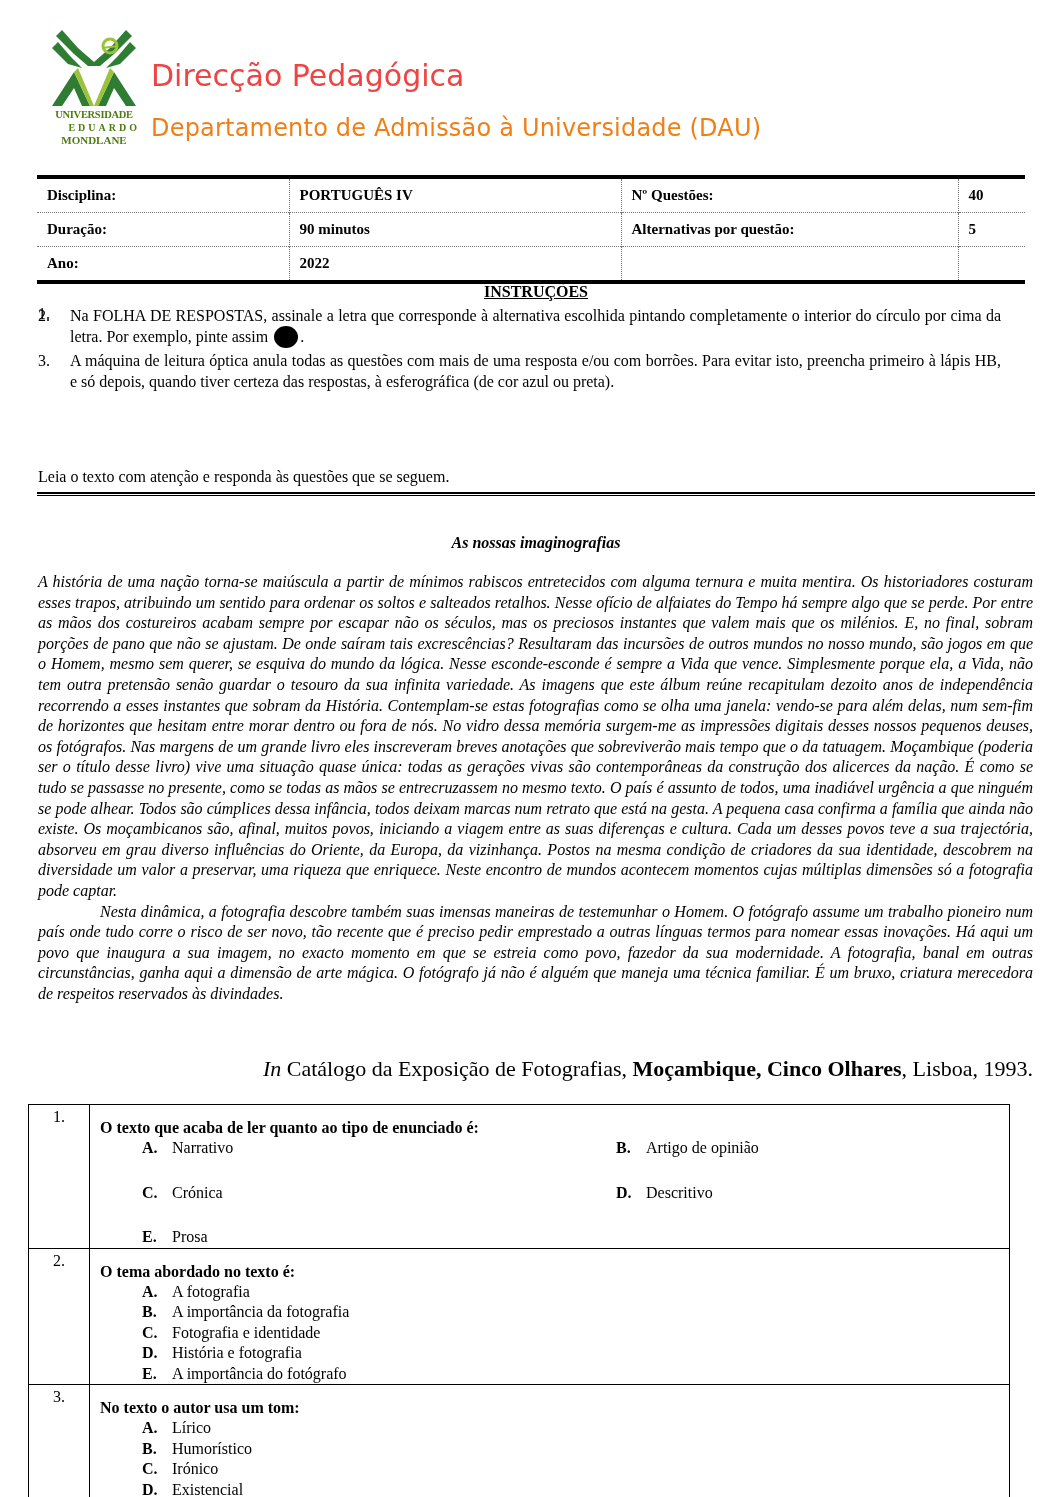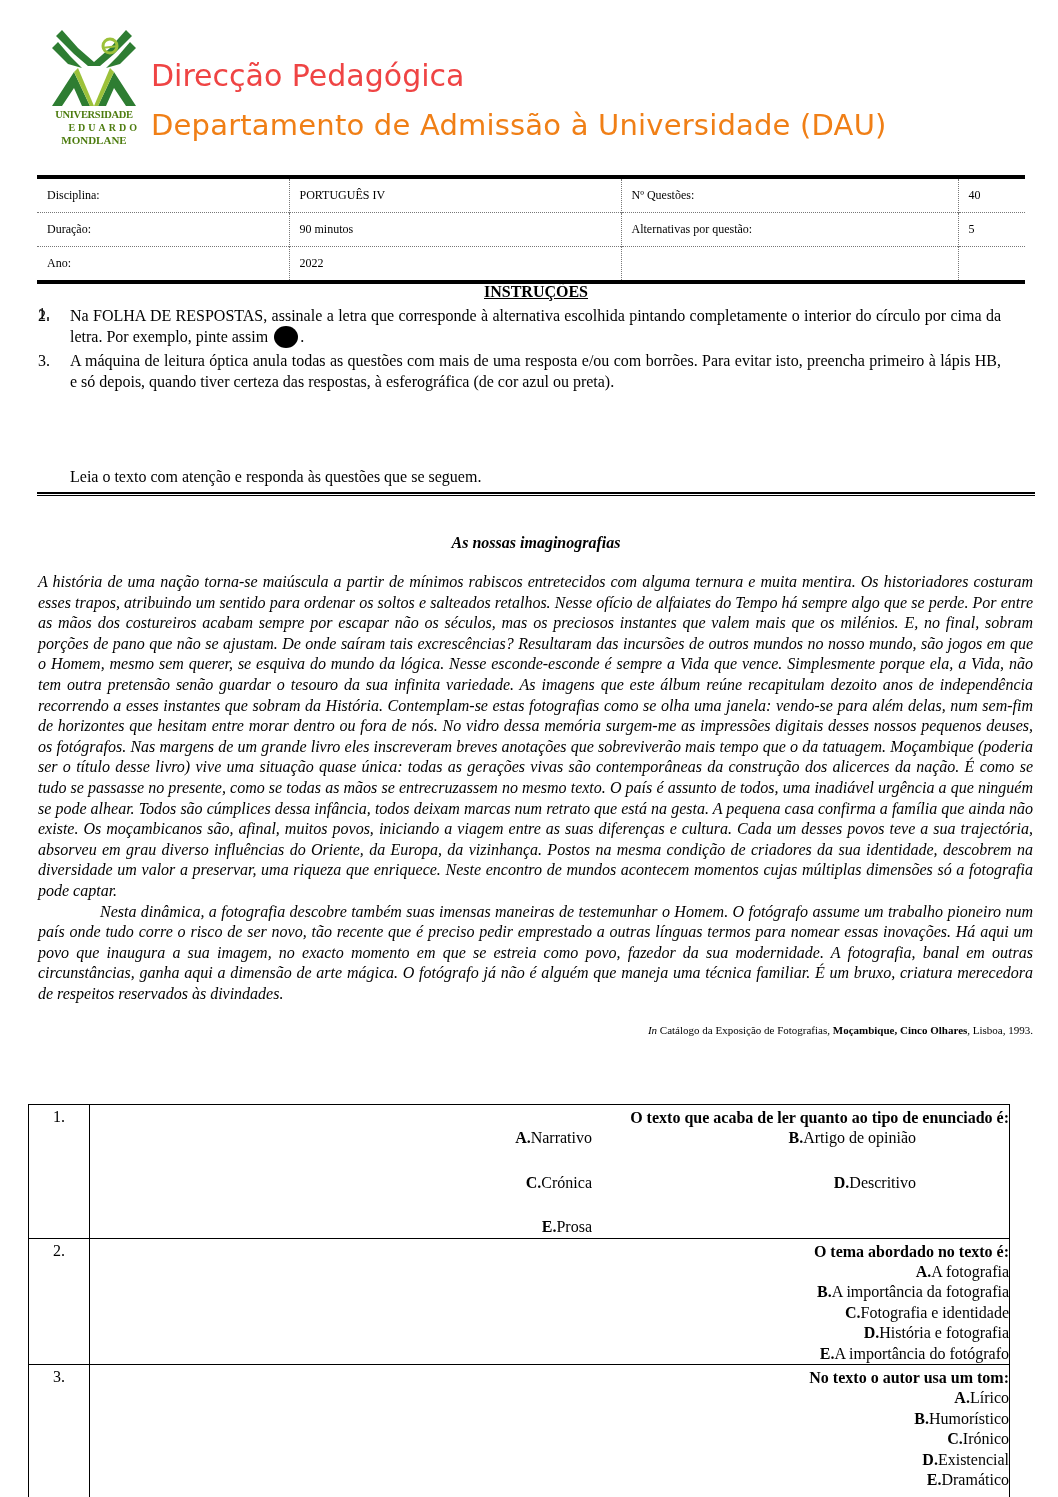--- a/index.html
+++ b/index.html
@@ -7,46 +7,46 @@
     width: 1058px; height: 1497px; position: relative; overflow: hidden;
     font-family: "Liberation Serif", serif; color: #000; font-size: 16px;
   }
   .header { position: absolute; left: 48px; top: 26px; width: 900px; height: 125px; }
   .logo { position: absolute; left: 0; top: 0; width: 92px; height: 124px; }
   .logo-text { position: absolute; left: 0; top: 82px; width: 92px; text-align: center; font-family: "Liberation Serif", serif; font-weight: bold; color: #4d7c0f; line-height: 13px; }
   .logo-text .l1 { font-size: 10.5px; letter-spacing: -0.3px; }
   .logo-text .l2 { font-size: 10px; letter-spacing: 3px; text-align: right; }
   .logo-text .l3 { font-size: 11px; letter-spacing: 0px; }
   .hdr-t1 { position: absolute; left: 103px; top: 32px; font-family: "DejaVu Sans", sans-serif; font-size: 30px; color: #ef4444; white-space: nowrap; }
-  .hdr-t2 { position: absolute; left: 103px; top: 82px; font-family: "DejaVu Sans", sans-serif; font-size: 29px; color: #f07f16; white-space: nowrap; letter-spacing: 0.2px; }
+  .hdr-t2 { position: absolute; left: 103px; top: 88px; font-family: "DejaVu Sans", sans-serif; font-size: 24px; color: #f07f16; white-space: nowrap; letter-spacing: 0.2px; }
 
   .info-table { position: absolute; left: 37px; top: 175px; width: 988px; border-collapse: collapse; border-top: 4px solid #000; border-bottom: 4px solid #000; }
-  .info-table td { font-weight: normal; font-size: 12px; height: 33px; padding: 0 0 0 10px; vertical-align: middle; border-right: 1px dotted #777; }
+  .info-table td { font-weight: bold; font-size: 15px; height: 33px; padding: 0 0 0 10px; vertical-align: middle; border-right: 1px dotted #777; }
   .info-table td:last-child { border-right: none; }
   .info-table tr + tr td { border-top: 1px dotted #777; }
 
   .instr-title { position: absolute; left: 0; top: 283px; width: 1072px; text-align: center; font-weight: bold; font-size: 16px; text-decoration: underline; }
   .instr-list { position: absolute; left: 38px; top: 303px; width: 963px; margin: 0; padding: 0; list-style: none; }
   .instr-list li { position: relative; padding-left: 32px; text-align: justify; line-height: 21px; margin-bottom: 2px; }
   .instr-list li .num { position: absolute; left: 0; top: 0; }
   .dot { display: inline-block; width: 24px; height: 22px; border-radius: 50%; background: #000; vertical-align: -6px; margin: 0 2px; }
 
-  .lead { position: absolute; left: 38px; top: 468px; font-size: 16px; margin-left: 32px; }
+  .lead { position: absolute; left: 38px; top: 468px; font-size: 16px; }
   .rule { position: absolute; left: 37px; top: 492px; width: 998px; height: 1px; border-top: 2px solid #000; border-bottom: 1px solid #000; }
 
   .title { position: absolute; left: 0; top: 534px; width: 1072px; text-align: center; font-style: italic; font-weight: bold; font-size: 16px; }
   .passage { position: absolute; left: 38px; top: 572px; width: 995px; font-size: 16px; line-height: 20.6px; text-align: justify; }
   .passage p { margin: 0; font-style: italic; }
   .passage p.indent { text-indent: 62px; }
-  .source { position: absolute; right: 25px; top: 1024px; font-size: 11px; white-space: nowrap; }
+  .source { position: absolute; right: 25px; top: 1056px; font-size: 22px; white-space: nowrap; }
 
   .q-table { position: absolute; left: 28px; top: 1104px; width: 982px; border-collapse: collapse; border: 1px solid #000; }
   .q-table td { vertical-align: top; border-top: 1px solid #000; border-bottom: 1px solid #000; font-size: 16px; }
   .q-num { width: 60px; padding: 3px 0 0 0; text-align: center; border-right: 1px solid #000; }
-  .q-body { padding: 3px 0 0 10px; text-align: right; }
+  .q-body { padding: 13px 0 0 10px; }
   .q-stem { font-weight: bold; line-height: 20px; }
   .opts { padding-left: 42px; line-height: 20.5px; }
   .opt { display: block; }
   .opt .lt { font-weight: bold; display: inline-block; width: 30px; }
   .opts2 { display: grid; grid-template-columns: 450px 300px; gap: 24px; }
 </style>
 </head>
 <body>
 
 <div class="header">

